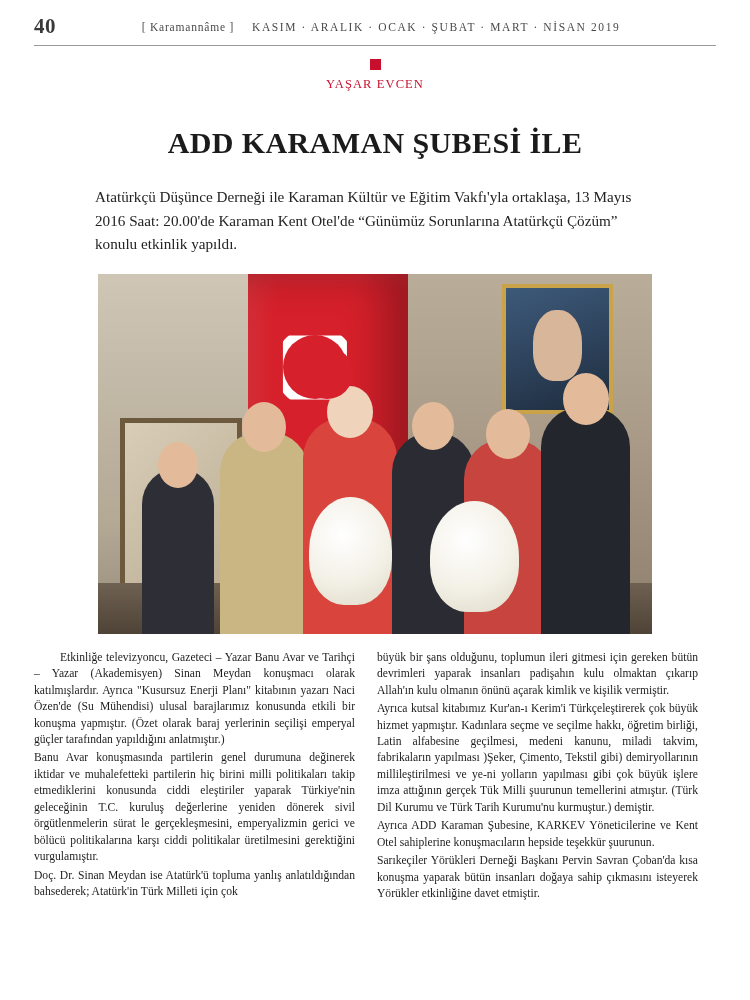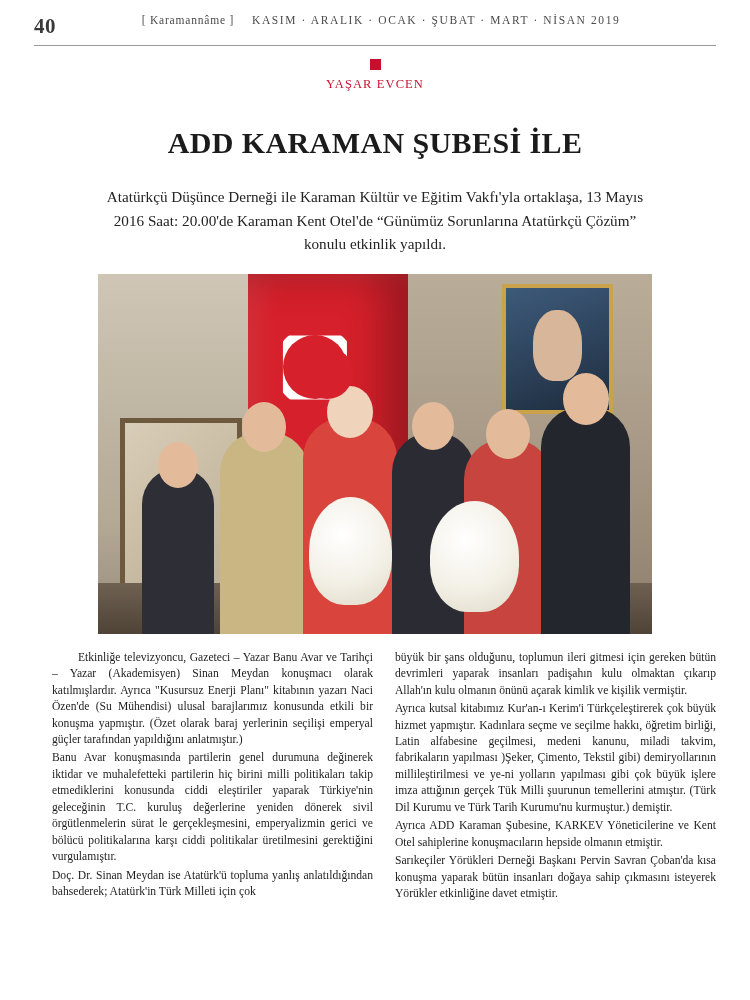--- a/index.html
+++ b/index.html
@@ -20,21 +20,21 @@
   .page {
     width: 750px;
     height: 1000px;
     padding: 14px 34px 0 34px;
     position: relative;
   }
 
   
   .runhead {
     display: flex;
-    align-items: flex-start;
+    align-items: center;
     gap: 10px;
     border-bottom: 1px solid #9a9a9a;
     padding-bottom: 6px;
   }
   .folio {
     font-family: "Liberation Serif", serif;
     font-size: 21px;
     font-weight: 700;
     color: #3a3a3a;
     letter-spacing: 0.5px;
@@ -95,21 +95,20 @@
     font-weight: 700;
     color: #c8102e;
     font-family: "Liberation Serif", serif;
     line-height: 1.15;
   }
 
   
   .deck {
     margin: 26px auto 0 auto;
     width: 560px;
-    text-align: center;
     font-size: 15.2px;
     line-height: 1.55;
     color: #232323;
     font-family: "Liberation Serif", serif;
   }
 
   
   .photo-wrap {
     margin: 18px auto 0 auto;
     width: 554px;
@@ -216,21 +215,20 @@
     background: radial-gradient(circle at 40% 35%, #ffffff 0%, #f3f0e6 55%, #ded9c8 100%);
   }
   .b1 { left: 38%; bottom: 8%; width: 15%; height: 30%; }
   .b2 { left: 60%; bottom: 6%; width: 16%; height: 31%; }
 
   
   .cols {
     margin-top: 16px;
     display: flex;
     gap: 22px;
-    justify-content: flex-end;
   }
   .col {
     width: 321px;
     font-size: 11.6px;
     line-height: 1.42;
     text-align: justify;
     color: #1d1d1d;
     font-family: "Liberation Serif", serif;
   }
   .col p { margin: 0 0 2px 0; }
@@ -294,18 +292,18 @@
 
   <div class="cols">
     <div class="col">
       <p class="indent">Etkinliğe televizyoncu, Gazeteci – Yazar Banu Avar ve Tarihçi – Yazar (Akademisyen) Sinan Meydan konuşmacı olarak katılmışlardır. Ayrıca "Kusursuz Enerji Planı" kitabının yazarı Naci Özen'de (Su Mühendisi) ulusal barajlarımız konusunda etkili bir konuşma yapmıştır. (Özet olarak baraj yerlerinin seçilişi emperyal güçler tarafından yapıldığını anlatmıştır.)</p>
       <p>Banu Avar konuşmasında partilerin genel durumuna değinerek iktidar ve muhalefetteki partilerin hiç birini milli politikaları takip etmediklerini konusunda ciddi eleştiriler yaparak Türkiye'nin geleceğinin T.C. kuruluş değerlerine yeniden dönerek sivil örgütlenmelerin sürat le gerçekleşmesini, emperyalizmin gerici ve bölücü politikalarına karşı ciddi politikalar üretilmesini gerektiğini vurgulamıştır.</p>
       <p>Doç. Dr. Sinan Meydan ise Atatürk'ü topluma yanlış anlatıldığından bahsederek; Atatürk'in Türk Milleti için çok</p>
     </div>
     <div class="col">
       <p>büyük bir şans olduğunu, toplumun ileri gitmesi için gereken bütün devrimleri yaparak insanları padişahın kulu olmaktan çıkarıp Allah'ın kulu olmanın önünü açarak kimlik ve kişilik vermiştir.</p>
       <p>Ayrıca kutsal kitabımız Kur'an-ı Kerim'i Türkçeleştirerek çok büyük hizmet yapmıştır. Kadınlara seçme ve seçilme hakkı, öğretim birliği, Latin alfabesine geçilmesi, medeni kanunu, miladi takvim, fabrikaların yapılması )Şeker, Çimento, Tekstil gibi) demiryollarının millileştirilmesi ve ye-ni yolların yapılması gibi çok büyük işlere imza attığının gerçek Tük Milli şuurunun temellerini atmıştır. (Türk Dil Kurumu ve Türk Tarih Kurumu'nu kurmuştur.) demiştir.</p>
-      <p>Ayrıca ADD Karaman Şubesine, KARKEV Yöneticilerine ve Kent Otel sahiplerine konuşmacıların hepside olmanın etmiştir.</p>
+      <p>Ayrıca ADD Karaman Şubesine, KARKEV Yöneticilerine ve Kent Otel sahiplerine konuşmacıların hepside teşekkür şuurunun.</p>
       <p>Sarıkeçiler Yörükleri Derneği Başkanı Pervin Savran Çoban'da kısa konuşma yaparak bütün insanları doğaya sahip çıkmasını isteyerek Yörükler etkinliğine davet etmiştir.</p>
     </div>
   </div>
 
 </div>
 
 </body></html>

